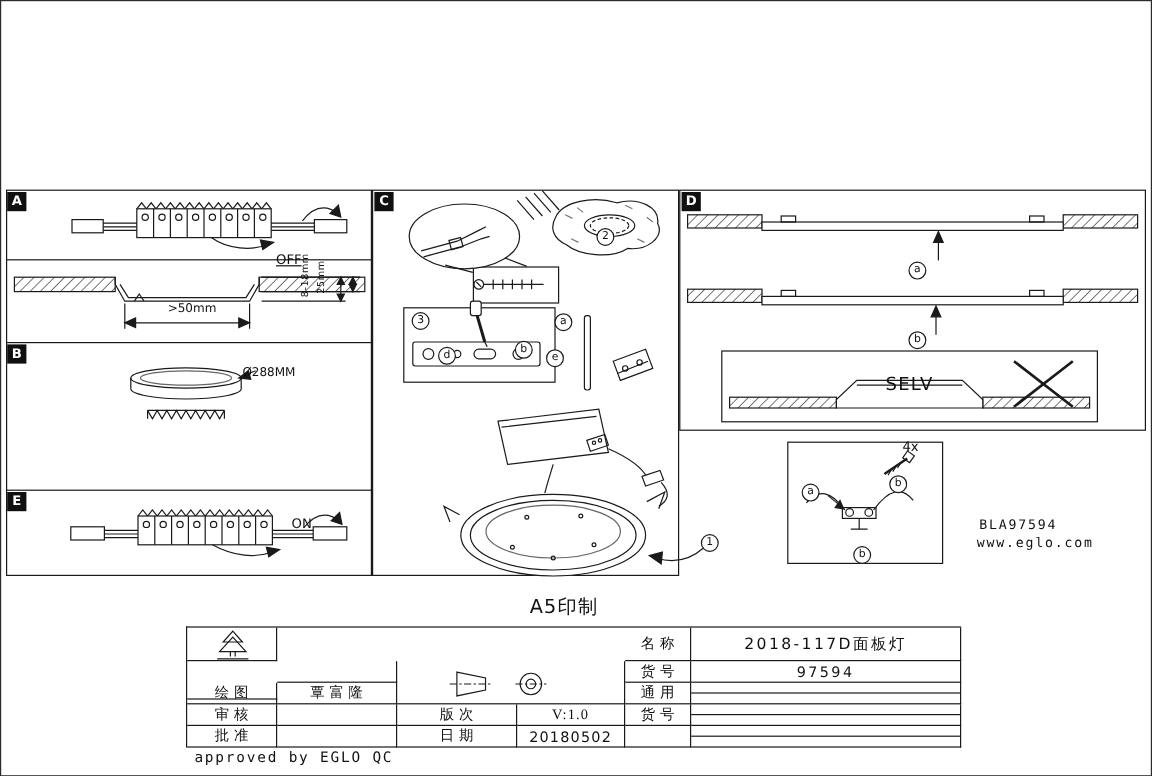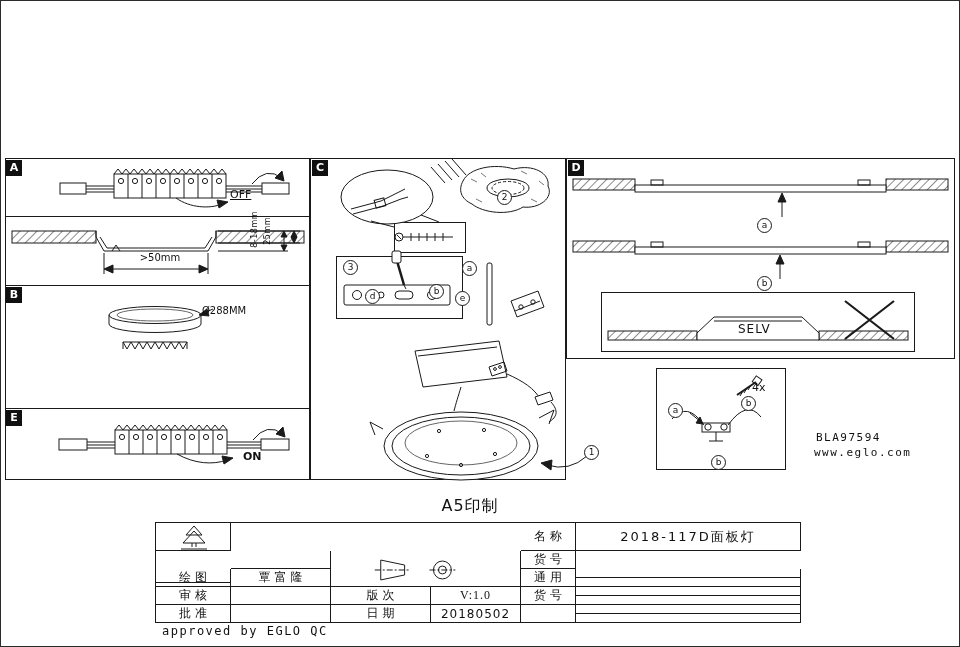--- a/index.html
+++ b/index.html
@@ -68,21 +68,21 @@
         <circle cx="147" cy="19" r="2.6"></circle>
         <circle cx="161" cy="19" r="2.6"></circle>
       <path d="M168,24 H204 M168,27 H204 M168,30 H204"></path>
       <rect x="204" y="21" width="27" height="11" fill="#fff"></rect>
       <path d="M118,36 C132,46 152,47 164,42"></path>
       <polygon points="170,40 159,38 161,46" fill="#1a1a1a"></polygon>
       <path d="M194,22 Q208,4 224,16"></path>
       <polygon points="226,19 224,9 217,16" fill="#1a1a1a"></polygon>
     </g>
   </svg>
-  <span class="lbl" style="left:230px;top:188px;text-decoration:underline;">OFF</span>
+  <span class="lbl" style="left:230px;top:210px;text-decoration:underline;">OFF</span>
 
   <svg class="fig" style="left:8px;top:217px;" width="300" height="66" viewBox="0 0 300 66">
     <defs>
       <pattern id="hA" width="6" height="6" patternUnits="userSpaceOnUse" patternTransform="rotate(45)">
         <line x1="0" y1="0" x2="0" y2="6" stroke="#1a1a1a" stroke-width="1"></line>
       </pattern>
     </defs>
     <g fill="none" stroke="#1a1a1a">
       <rect x="4" y="14" width="84" height="12" fill="url(#hA)"></rect>
       <rect x="208" y="14" width="88" height="12" fill="url(#hA)"></rect>
@@ -135,21 +135,21 @@
         <circle cx="151" cy="23" r="2.6"></circle>
         <circle cx="165" cy="23" r="2.6"></circle>
       <path d="M172,28 H206 M172,31 H206 M172,34 H206"></path>
       <rect x="206" y="25" width="28" height="11" fill="#fff"></rect>
       <path d="M122,40 C140,50 158,51 172,46"></path>
       <polygon points="178,44 167,42 169,50" fill="#1a1a1a"></polygon>
       <path d="M198,26 Q212,8 228,20"></path>
       <polygon points="230,23 228,13 221,20" fill="#1a1a1a"></polygon>
     </g>
   </svg>
-  <span class="lbl" style="left:243px;top:450px;font-weight:bold;">ON</span>
+  <span class="lbl" style="left:243px;top:430px;">ON</span>
 
   <svg class="fig" style="left:311px;top:159px;" width="300" height="320" viewBox="0 0 300 320">
     <g fill="none" stroke="#1a1a1a">
       <ellipse cx="76" cy="38" rx="46" ry="27" fill="#fff"></ellipse>
       <path d="M40,50 L70,42 M42,55 L72,47 M70,42 L88,33 M72,47 L90,40 M88,33 l6,-3 M90,40 l7,-2"></path>
       <rect x="64" y="40" width="10" height="8" transform="rotate(-15 69 44)"></rect>
       <path d="M60,62 L83,68 M110,56 L128,63"></path>
       <circle cx="88" cy="78" r="4"></circle>
       <path d="M86,76 l4,4 M92,78 H142 M100,74 v8 M108,74 v8 M116,74 v8 M124,74 v8 M132,74 v8"></path>
       <path d="M120,8 L134,24 M127,5 L141,21 M134,2 L148,18 M141,0 L155,16"></path>
@@ -231,40 +231,40 @@
       </pattern>
     </defs>
     <g fill="none" stroke="#1a1a1a">
       <rect x="6" y="38" width="89" height="9" fill="url(#hS)"></rect>
       <rect x="217" y="38" width="89" height="9" fill="url(#hS)"></rect>
       <path d="M95,47 V40 L112,24 H200 L217,40 V47 Z" fill="#fff"></path>
       <path d="M112,28 H200"></path>
       <path d="M243,8 L292,46 M243,46 L292,8" stroke-width="2.2"></path>
     </g>
   </svg>
-  <span class="lbl" style="left:738px;top:322px;font-size:12px;letter-spacing:1px;">SELV</span>
+  <span class="lbl" style="left:738px;top:311px;font-size:15px;letter-spacing:1px;">SELV</span>
 
   <svg class="fig" style="left:657px;top:369px;" width="128" height="100" viewBox="0 0 128 100">
     <g fill="none" stroke="#1a1a1a">
       <rect x="45" y="54" width="28" height="9" fill="#fff"></rect>
       <path d="M47,56 Q30,32 15,50 M71,56 Q90,30 104,48"></path>
       <circle cx="51" cy="58" r="3.2"></circle>
         <circle cx="67" cy="58" r="3.2"></circle>
       <path d="M59,63 V72 M52,72 H66"></path>
       <path d="M80,26 L99,13" stroke-width="2"></path>
       <path d="M83,27 l3,-5 M87,24 l3,-5 M91,21 l3,-5"></path>
       <rect x="97" y="8" width="7" height="7" transform="rotate(35 100 11)"></rect>
       <path d="M33,44 L44,53"></path>
       <polygon points="46,55 39,54 43,48" fill="#1a1a1a"></polygon>
     </g>
   </svg>
   <span class="circ" style="left:668px;top:403px;">a</span>
   <span class="circ" style="left:741px;top:396px;">b</span>
   <span class="circ" style="left:711px;top:455px;">b</span>
-  <span class="lbl" style="left:752px;top:381px;">4x</span>
+  <span class="lbl" style="left:752px;top:366px;">4x</span>
 
   <span class="lbl mono" style="left:816px;top:431px;">BLA97594</span>
   <span class="lbl mono" style="left:814px;top:446px;">www.eglo.com</span>
 
   <span class="lbl" style="left:420px;top:496px;width:100px;text-align:center;font-size:16px;letter-spacing:1px;">A5印制</span>
 
   <div class="tblock">
     <div class="cell" style="grid-area:1/1;">
       <svg width="73" height="26" viewBox="0 0 73 26">
         <g fill="none" stroke="#1a1a1a">
@@ -284,20 +284,21 @@
         <g fill="none" stroke="#1a1a1a">
           <path d="M50,8 L74,13 V23 L50,28 Z"></path>
           <path d="M44,18 H80" stroke-dasharray="6,2,2,2"></path>
           <circle cx="112" cy="18" r="9"></circle>
           <circle cx="112" cy="18" r="4"></circle>
           <path d="M99,18 H125" stroke-dasharray="6,2,2,2"></path>
         </g>
       </svg>
     </div>
     <div class="cell cjk" style="grid-area:2/5;">货号</div>
+    <div class="cell" style="grid-area:2/6;letter-spacing:2px;">97594</div>
 
     <div class="cell cjk" style="grid-area:3/1;">绘图</div>
     <div class="cell cjk" style="grid-area:3/2;">覃富隆</div>
     <div class="cell cjk" style="grid-area:3/5;">通用</div>
     <div class="cell split" style="grid-area:3/6;"></div>
 
     <div class="cell cjk" style="grid-area:4/1;">审核</div>
     <div class="cell" style="grid-area:4/2;"></div>
     <div class="cell cjk" style="grid-area:4/3;">版次</div>
     <div class="cell" style="grid-area:4/4;letter-spacing:1px;font-family:Liberation Serif, serif;">V:1.0</div>

